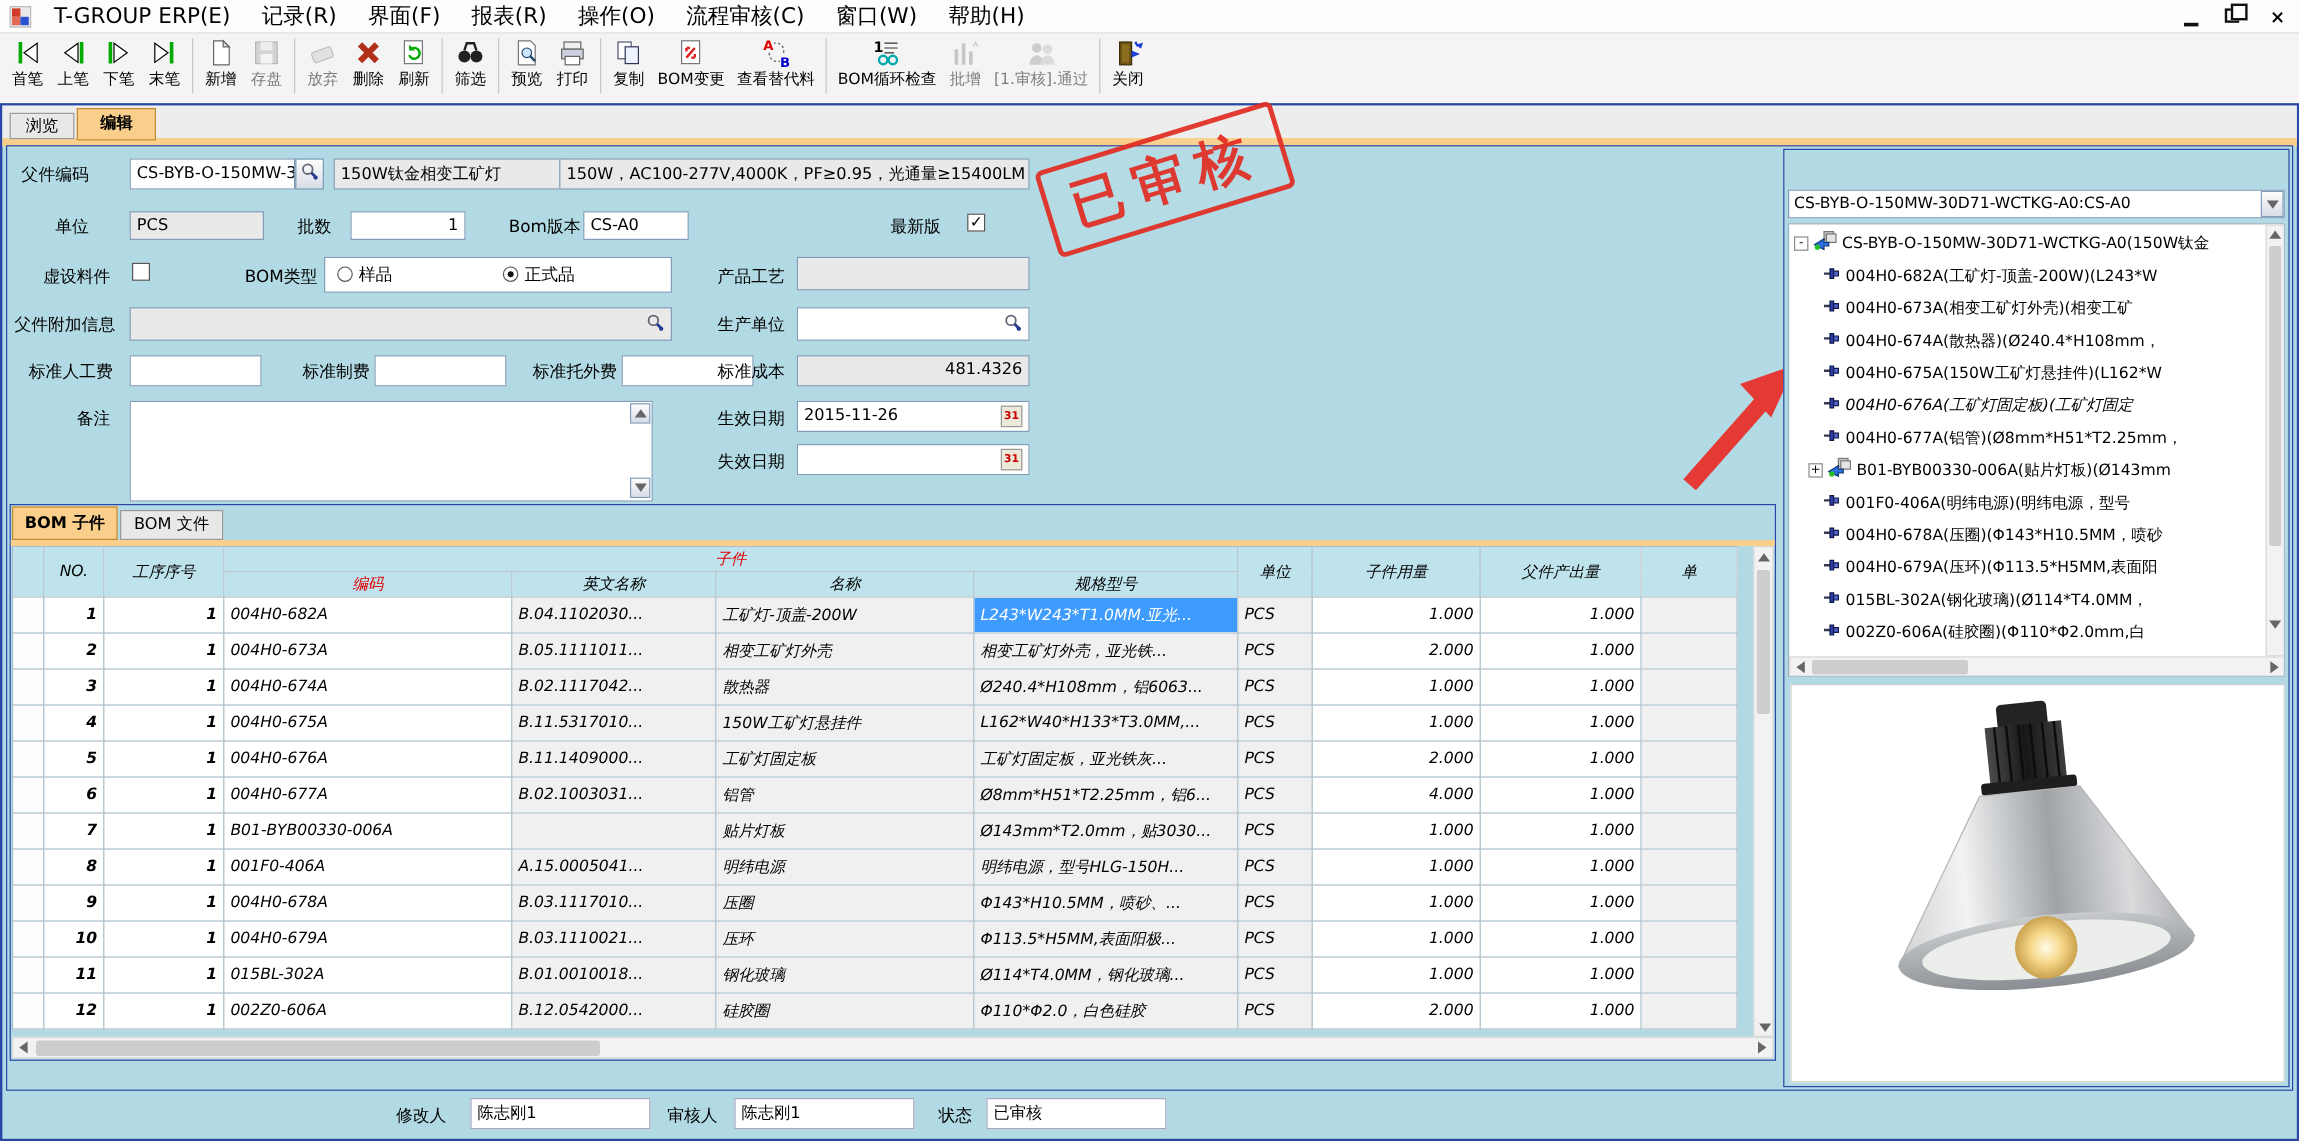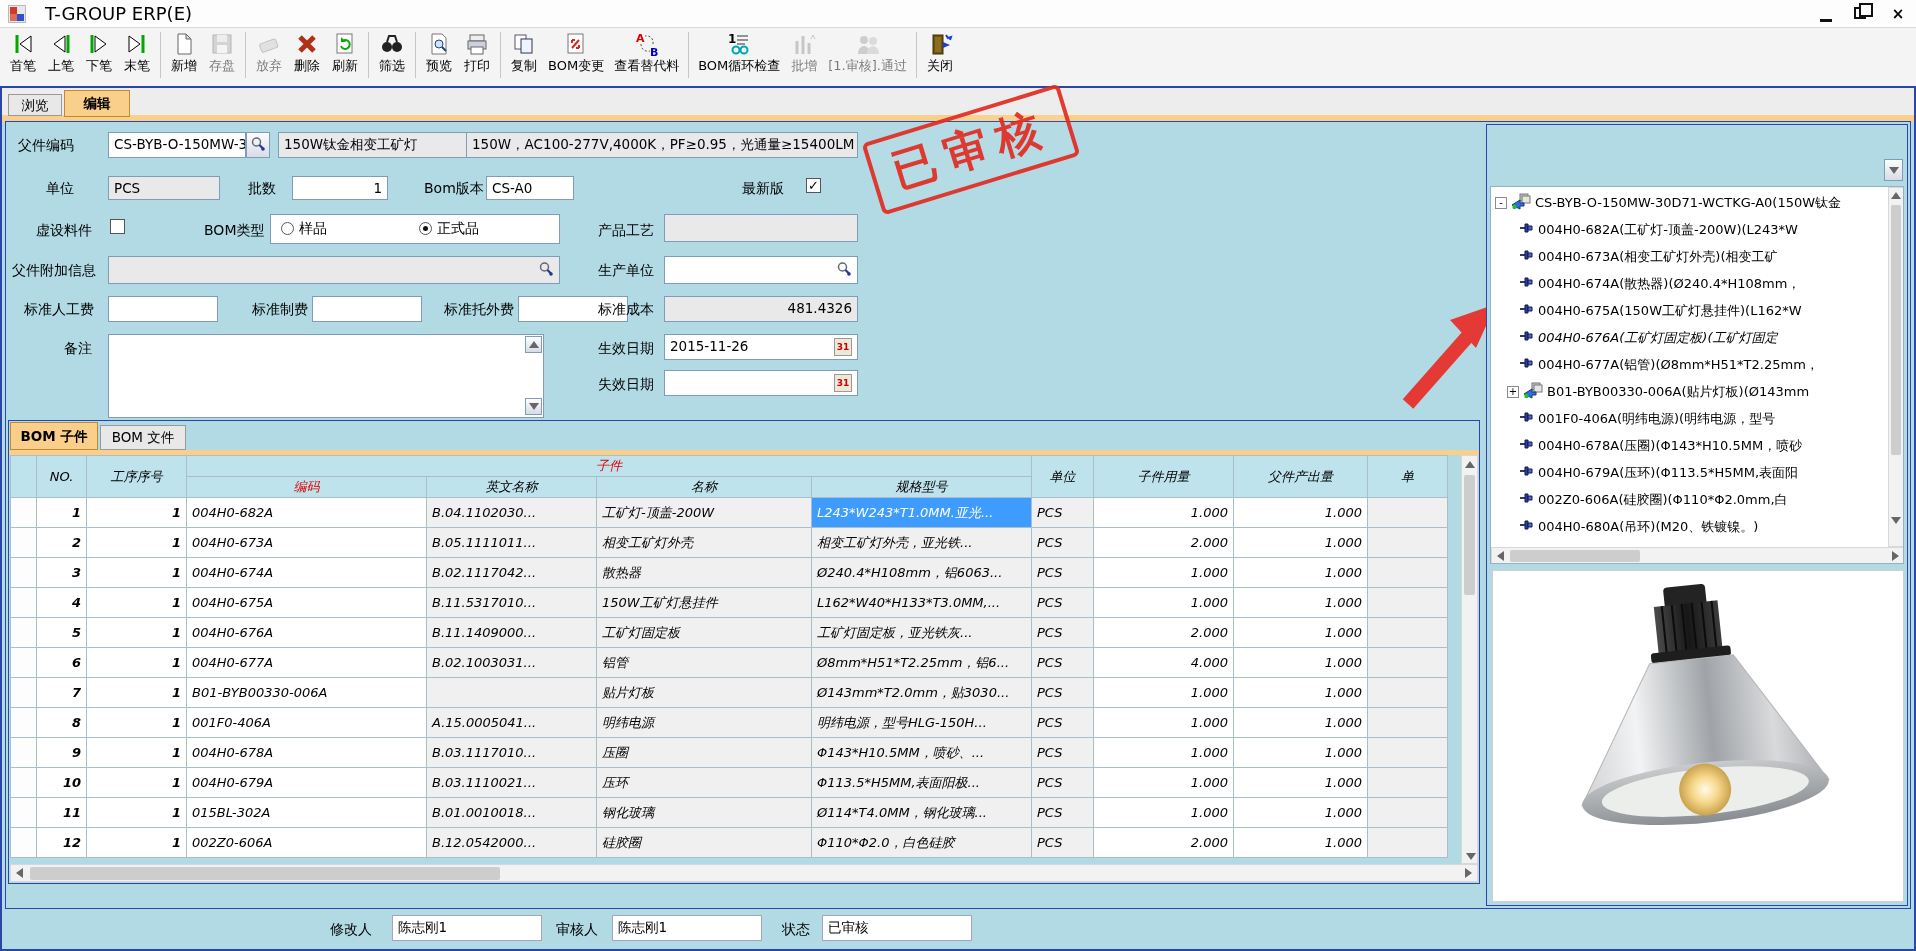--- a/index.html
+++ b/index.html
@@ -89,20 +89,29 @@
 
 <div id="win">
 
   <div id="menubar" class="abs">
     <div id="appicon">
         <i class="r1"></i>
         <i class="r2"></i>
         <i class="b1"></i>
       </div>
     <div class="menuitem">T-GROUP ERP(E)</div>
+    <div id="menuitems" style="display:flex">
+        <div class="menuitem">记录(R)</div>
+        <div class="menuitem">界面(F)</div>
+        <div class="menuitem">报表(R)</div>
+        <div class="menuitem">操作(O)</div>
+        <div class="menuitem">流程审核(C)</div>
+        <div class="menuitem">窗口(W)</div>
+        <div class="menuitem">帮助(H)</div>
+      </div>
     <div id="winctl">
       <div class="wbtn">
           <div class="wmin"></div>
         </div>
       <div class="wbtn">
           <div class="wrest"></div>
         </div>
       <div class="wbtn">×</div>
     </div>
   </div>
@@ -564,20 +573,21 @@
     <div class="ctr" style="width:17px;height:17px;">
         <div class="tri left"></div>
       </div>
     <div class="sthumb" style="height:13px;width:470px;margin-left:2px;"></div>
     <div class="ctr" style="width:17px;height:17px;margin-left:auto;">
         <div class="tri right"></div>
       </div>
   </div>
 
   <div id="treepanel" class="abs"></div>
+  <div id="bomselect" class="abs">CS-BYB-O-150MW-30D71-WCTKG-A0:CS-A0</div>
   <div id="bomselectbtn" class="abs sbtn ctr">
       <div class="tri down"></div>
     </div>
   <div id="treebox" class="abs">
     <div id="treeitems" style="position:absolute;left:2px;top:2px;width:396px;">
         <div class="titem" style="padding-left: 2px;">
           <span class="eb">-</span>
           <span class="ticn"><svg width="20" height="17" viewBox="0 0 20 17">
               <rect x="9" y="1" width="8" height="7" fill="#c9c9c9" stroke="#777"></rect>
               <rect x="11" y="3" width="8" height="7" fill="#e5e5e5" stroke="#777"></rect>
@@ -660,20 +670,28 @@
             </svg></span>
           <span>004H0-678A(压圈)(Φ143*H10.5MM，喷砂</span>
         </div>
         <div class="titem" style="padding-left: 26px;">
           <span class="ticn"><svg width="15" height="14" viewBox="0 0 15 14">
               <path d="M1 7h5" stroke="#333a55" stroke-width="2"></path>
               <path d="M6 3h3v8H6z" fill="#2b3db0" stroke="#111a44"></path>
               <path d="M9 5h4v4H9z" fill="#5565cf" stroke="#111a44"></path>
             </svg></span>
           <span>004H0-679A(压环)(Φ113.5*H5MM,表面阳</span>
+        </div>
+        <div class="titem" style="padding-left: 26px;">
+          <span class="ticn"><svg width="15" height="14" viewBox="0 0 15 14">
+              <path d="M1 7h5" stroke="#333a55" stroke-width="2"></path>
+              <path d="M6 3h3v8H6z" fill="#2b3db0" stroke="#111a44"></path>
+              <path d="M9 5h4v4H9z" fill="#5565cf" stroke="#111a44"></path>
+            </svg></span>
+          <span>015BL-302A(钢化玻璃)(Ø114*T4.0MM，</span>
         </div>
         <div class="titem" style="padding-left: 26px;">
           <span class="ticn"><svg width="15" height="14" viewBox="0 0 15 14">
               <path d="M1 7h5" stroke="#333a55" stroke-width="2"></path>
               <path d="M6 3h3v8H6z" fill="#2b3db0" stroke="#111a44"></path>
               <path d="M9 5h4v4H9z" fill="#5565cf" stroke="#111a44"></path>
             </svg></span>
           <span>002Z0-606A(硅胶圈)(Φ110*Φ2.0mm,白</span>
         </div>
         <div class="titem" style="padding-left: 26px;">

